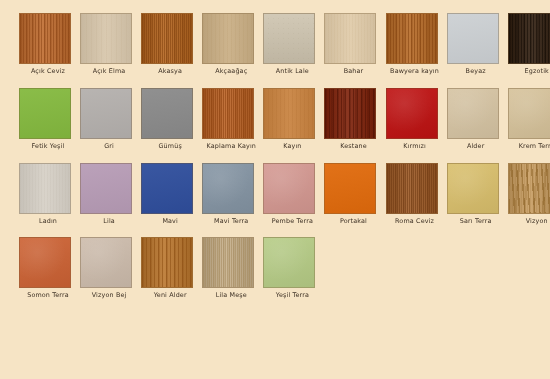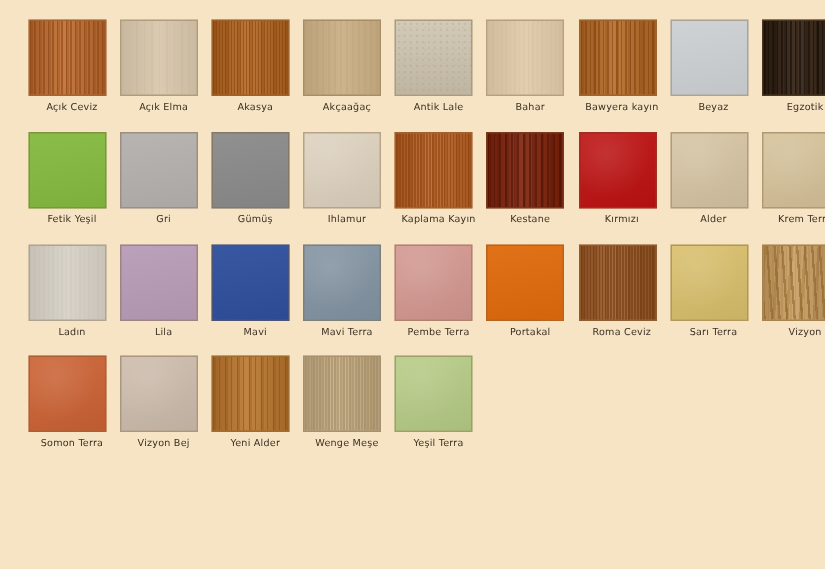--- a/index.html
+++ b/index.html
@@ -137,32 +137,32 @@
         </div>
         <div class="swatch-label" style="color: rgb(61, 48, 36);">Gri</div>
       </div>
       <div class="swatch-cell">
         <div class="swatch-chip" style="background-color: rgb(138, 138, 138);">
           <div class="grain" style="background: linear-gradient(170deg, rgba(255, 255, 255, 0.05), rgba(0, 0, 0, 0.05));"></div>
         </div>
         <div class="swatch-label" style="color: rgb(61, 48, 36);">Gümüş</div>
       </div>
       <div class="swatch-cell">
-        <div class="swatch-chip" style="background-color: rgb(222, 210, 191);">
-          <div class="grain" style="background: radial-gradient(circle at 35% 30%, rgba(255, 255, 255, 0.1), transparent 60%), linear-gradient(160deg, rgba(255, 255, 255, 0.06), rgba(0, 0, 0, 0.07));"></div>
-        </div>
-        <div class="swatch-label" style="color: rgb(61, 48, 36);">Ihlamur</div>
-      </div>
-      <div class="swatch-cell">
         <div class="swatch-chip" style="background-color: rgb(187, 99, 38);">
           <div class="grain" style="background: repeating-linear-gradient(90deg, rgba(138, 63, 12, 0.55) 0px, rgba(138, 63, 12, 0.55) 1px, transparent 1px, transparent 2px), repeating-linear-gradient(90deg, rgba(138, 63, 12, 0.28) 0px, rgba(138, 63, 12, 0.28) 2px, transparent 2px, transparent 8px), linear-gradient(90deg, rgba(0, 0, 0, 0.14), rgba(255, 255, 255, 0.1) 45%, rgba(0, 0, 0, 0.12));"></div>
         </div>
         <div class="swatch-label" style="color: rgb(61, 48, 36);">Kaplama Kayın</div>
       </div>
       <div class="swatch-cell">
+        <div class="swatch-chip" style="background-color: rgb(200, 130, 63);">
+          <div class="grain" style="background: repeating-linear-gradient(90deg, rgba(162, 95, 34, 0.14) 0px, rgba(162, 95, 34, 0.14) 1px, transparent 1px, transparent 4px), linear-gradient(90deg, rgba(0, 0, 0, 0.07), rgba(255, 255, 255, 0.07) 50%, rgba(0, 0, 0, 0.06));"></div>
+        </div>
+        <div class="swatch-label" style="color: rgb(61, 48, 36);">Kayın</div>
+      </div>
+      <div class="swatch-cell">
         <div class="swatch-chip" style="background-color: rgb(125, 32, 8);">
           <div class="grain" style="background: repeating-linear-gradient(90deg, rgba(77, 17, 3, 0.55) 0px, rgba(77, 17, 3, 0.55) 1px, transparent 1px, transparent 4px), repeating-linear-gradient(90deg, rgba(77, 17, 3, 0.28) 0px, rgba(77, 17, 3, 0.28) 2px, transparent 2px, transparent 6px), linear-gradient(90deg, rgba(0, 0, 0, 0.14), rgba(255, 255, 255, 0.1) 45%, rgba(0, 0, 0, 0.12));"></div>
         </div>
         <div class="swatch-label" style="color: rgb(61, 48, 36);">Kestane</div>
       </div>
       <div class="swatch-cell">
         <div class="swatch-chip" style="background-color: rgb(190, 18, 18);">
           <div class="grain" style="background: radial-gradient(circle at 35% 30%, rgba(255, 255, 255, 0.1), transparent 60%), linear-gradient(160deg, rgba(255, 255, 255, 0.06), rgba(0, 0, 0, 0.07));"></div>
         </div>
         <div class="swatch-label" style="color: rgb(61, 48, 36);">Kırmızı</div>
@@ -248,21 +248,21 @@
       <div class="swatch-cell">
         <div class="swatch-chip" style="background-color: rgb(185, 117, 44);">
           <div class="grain" style="background: repeating-linear-gradient(90deg, rgba(139, 77, 17, 0.55) 0px, rgba(139, 77, 17, 0.55) 1px, transparent 1px, transparent 4px), repeating-linear-gradient(90deg, rgba(139, 77, 17, 0.28) 0px, rgba(139, 77, 17, 0.28) 2px, transparent 2px, transparent 8px), linear-gradient(90deg, rgba(0, 0, 0, 0.14), rgba(255, 255, 255, 0.1) 45%, rgba(0, 0, 0, 0.12));"></div>
         </div>
         <div class="swatch-label" style="color: rgb(61, 48, 36);">Yeni Alder</div>
       </div>
       <div class="swatch-cell">
         <div class="swatch-chip" style="background-color: rgb(200, 177, 140);">
           <div class="grain" style="background: repeating-linear-gradient(90deg, rgba(164, 138, 94, 0.55) 0px, rgba(164, 138, 94, 0.55) 1px, transparent 1px, transparent 2px), repeating-linear-gradient(90deg, rgba(164, 138, 94, 0.28) 0px, rgba(164, 138, 94, 0.28) 2px, transparent 2px, transparent 5px), linear-gradient(90deg, rgba(0, 0, 0, 0.14), rgba(255, 255, 255, 0.1) 45%, rgba(0, 0, 0, 0.12));"></div>
         </div>
-        <div class="swatch-label" style="color: rgb(61, 48, 36);">Wenge Meşe</div>
+        <div class="swatch-label" style="color: rgb(61, 48, 36);">Lila Meşe</div>
       </div>
       <div class="swatch-cell">
         <div class="swatch-chip" style="background-color: rgb(182, 204, 134);">
           <div class="grain" style="background: radial-gradient(circle at 35% 30%, rgba(255, 255, 255, 0.1), transparent 60%), linear-gradient(160deg, rgba(255, 255, 255, 0.06), rgba(0, 0, 0, 0.07));"></div>
         </div>
         <div class="swatch-label" style="color: rgb(61, 48, 36);">Yeşil Terra</div>
       </div>
     </div>
 </div>
 

